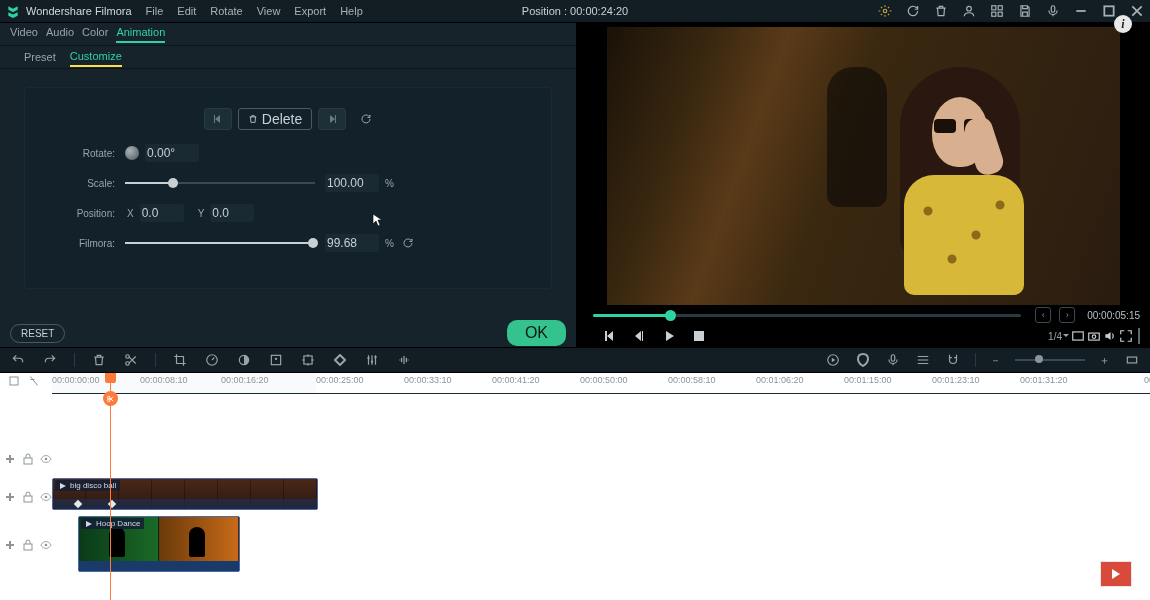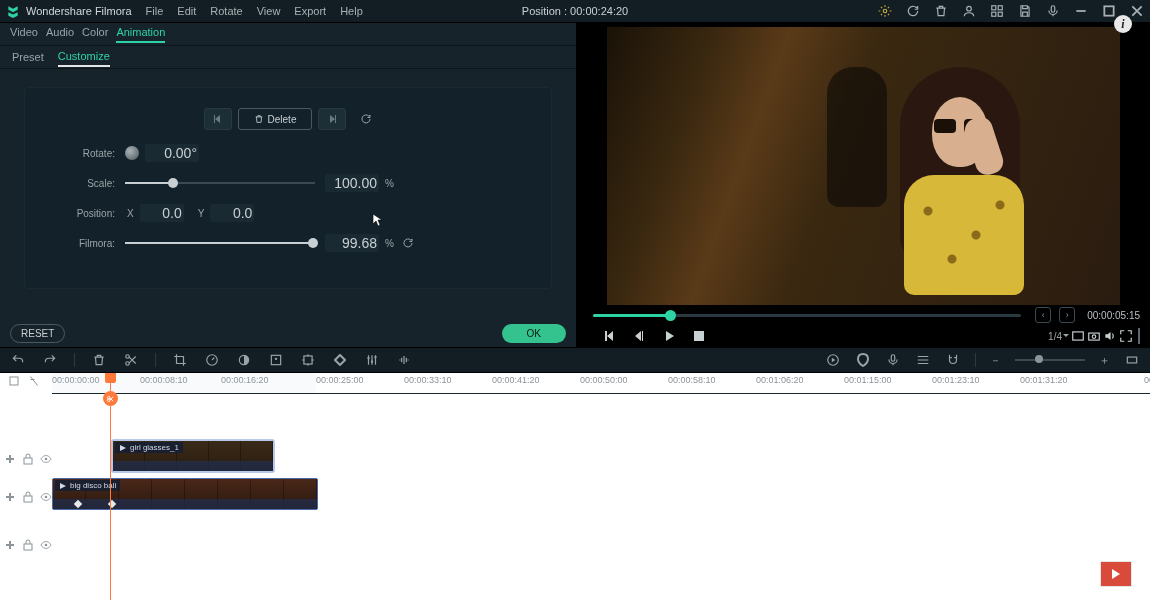--- a/index.html
+++ b/index.html
@@ -12,44 +12,44 @@
   .titlebar .right{margin-left:auto;display:flex;align-items:center;gap:14px}
   .titlebar .right svg,.titlebar .right .winbtn{width:14px;height:14px;color:#a8b0b4;cursor:pointer}
   .titlebar .winbtn{display:flex;align-items:center;justify-content:center}
   .info-badge{position:absolute;top:15px;right:18px;width:18px;height:18px;border-radius:50%;background:#e8e8e8;color:#222;display:flex;align-items:center;justify-content:center;font-weight:bold;font-family:Georgia,serif;font-size:12px;font-style:italic;z-index:10}
 
   .upper{display:flex;height:324px}
   .left-panel{width:576px;background:#16232a;display:flex;flex-direction:column;border-right:1px solid #000}
   .tabs1{height:22px;display:flex;align-items:flex-start;gap:8px;padding:0 10px;border-bottom:1px solid #0b151a}
   .tabs1 span{color:#9aa4a8;font-size:11px;cursor:pointer;padding:3px 0}
   .tabs1 .active{color:#2ed3a5;border-bottom:2px solid #2ed3a5}
-  .tabs2{height:22px;display:flex;align-items:center;gap:14px;padding:0 12px;border-bottom:1px solid #0b151a}
+  .tabs2{height:22px;display:flex;align-items:center;gap:14px;padding:0 24px;border-bottom:1px solid #0b151a}
   .tabs2 span{color:#9aa4a8;font-size:11px;cursor:pointer;padding:3px 0}
-  .tabs2 .active{color:#2ed3a5;border-bottom:2px solid #e5e5e5}
+  .tabs2 .active{color:#2ed3a5;border-bottom:2px solid #fde047}
 
   .props{flex:1;padding:18px 24px;position:relative}
   .props-box{background:#13222a;border:1px solid #1a2a32;border-radius:4px;padding:20px 10px 24px 10px;max-width:520px}
   .kf-row{display:flex;justify-content:center;align-items:center;gap:6px;margin-bottom:14px}
   .kf-btn{width:26px;height:20px;background:#1c2e36;border:1px solid #2a3a42;border-radius:3px;display:flex;align-items:center;justify-content:center;cursor:pointer}
-  .kf-del{width:72px;height:20px;background:transparent;border:1px solid #4a5a62;border-radius:3px;display:flex;align-items:center;justify-content:center;gap:4px;color:#c8d0d4;cursor:pointer;font-size:10px}
+  .kf-del{width:72px;height:20px;background:transparent;border:1px solid #4a5a62;border-radius:3px;display:flex;align-items:center;justify-content:center;gap:4px;color:#c8d0d4;cursor:pointer;font-size:14px}
   .prop-row{display:flex;align-items:center;margin-bottom:12px;height:18px}
   .prop-label{width:80px;text-align:right;padding-right:10px;color:#9aa4a8;font-size:10px}
   .knob{width:14px;height:14px;border-radius:50%;background:radial-gradient(circle at 35% 35%,#aab4b8,#4a565c);margin-right:6px}
-  .val-box{width:50px;height:16px;background:#1a2a32;border:none;color:#c8d0d4;font-size:14px;text-align:right;border-radius:2px}
+  .val-box{width:50px;height:16px;background:#1a2a32;border:none;color:#c8d0d4;font-size:12px;text-align:left;border-radius:2px}
   .slider-track{position:relative;width:190px;height:2px;background:#3a4a52;margin-right:10px}
   .slider-track .fill{position:absolute;left:0;top:0;height:2px;background:#c8d0d4}
   .slider-track .thumb{position:absolute;top:-4px;width:10px;height:10px;background:#c8d0d4;border-radius:50%;margin-left:-5px;cursor:pointer}
   .unit{color:#9aa4a8;font-size:10px;margin-left:6px}
   .xy-lbl{color:#9aa4a8;font-size:10px;margin:0 6px 0 2px}
   .reset-ic{margin-left:8px;cursor:pointer}
   .cursor-arrow{position:absolute;left:372px;top:144px;pointer-events:none}
 
   .footer-row{height:28px;display:flex;align-items:center;padding:0 10px}
   .reset-btn{border:1px solid #4a5a62;background:transparent;color:#c8d0d4;font-size:10px;padding:3px 10px;border-radius:10px;cursor:pointer}
-  .ok-btn{margin-left:auto;background:#34c38f;color:#0c1a14;border:none;font-size:10px;padding:4px 25px;border-radius:10px;cursor:pointer}
+  .ok-btn{margin-left:auto;background:#34c38f;color:#0c1a14;border:none;font-size:16px;padding:4px 18px;border-radius:10px;cursor:pointer}
 
   .preview{flex:1;background:#000;display:flex;flex-direction:column}
   .video{flex:1;margin:4px 30px 0 30px;background:linear-gradient(110deg,#1a1208 0%,#3a2810 18%,#5a3a18 30%,#3a2810 45%,#2a1c10 100%);position:relative;overflow:hidden}
   .person{position:absolute;right:70px;top:30px;width:190px;height:220px}
   .hair{position:absolute;top:10px;left:40px;width:120px;height:200px;background:#2a1810;border-radius:60px 60px 30px 30px}
   .face{position:absolute;top:40px;left:72px;width:56px;height:70px;background:#d8b090;border-radius:50% 50% 46% 46%}
   .glasses{position:absolute;top:62px;left:74px;width:52px;height:16px}
   .glasses::before,.glasses::after{content:"";position:absolute;top:0;width:22px;height:14px;background:#1a1008;border-radius:4px}
   .glasses::before{left:0}.glasses::after{right:0}
   .arm{position:absolute;top:60px;left:110px;width:28px;height:58px;background:#d8b090;border-radius:12px;transform:rotate(-18deg)}
@@ -505,36 +505,20 @@
       <svg class="ico" viewBox="0 0 12 12">
           <rect x="2" y="5" width="8" height="6" fill="none" stroke="currentColor"></rect>
           <path fill="none" stroke="currentColor" d="M4 5V3a2 2 0 014 0v2"></path>
         </svg>
       <svg class="ico" viewBox="0 0 14 10">
           <path fill="none" stroke="currentColor" d="M1 5c2-3 4-4 6-4s4 1 6 4c-2 3-4 4-6 4S3 8 1 5z"></path>
           <circle cx="7" cy="5" r="1.5" fill="currentColor"></circle>
         </svg>
     </div>
 
-    <div class="clip clip1 sel" style="left:112px;top:46px;width:160px">
-      <div class="lbl">
-          <svg width="8" height="8" viewBox="0 0 8 8">
-            <path fill="#d0d8e8" d="M1 1l6 3-6 3z"></path>
-          </svg>
-          <span>girl glasses_1</span>
-        </div>
-      <div class="thumbs">
-          <div class="th"></div>
-          <div class="th"></div>
-          <div class="th"></div>
-          <div class="th"></div>
-          <div class="th"></div>
-        </div>
-      <div class="kf-strip"></div>
-    </div>
 
     <div class="clip clip2" style="left:52px;top:84px;width:264px">
       <div class="lbl">
           <svg width="8" height="8" viewBox="0 0 8 8">
             <path fill="#d0d8e8" d="M1 1l6 3-6 3z"></path>
           </svg>
           <span>big disco ball</span>
         </div>
       <div class="thumbs">
           <div class="th"></div>
@@ -544,20 +528,37 @@
           <div class="th"></div>
           <div class="th"></div>
           <div class="th"></div>
           <div class="th"></div>
         </div>
       <div class="kf-strip"></div>
       <div class="kf-dot" style="left:22px"></div>
         <div class="kf-dot" style="left:56px"></div>
     </div>
 
+    <div class="clip clip3" style="left:78px;top:122px;width:160px">
+      <div class="lbl">
+          <svg width="8" height="8" viewBox="0 0 8 8">
+            <path fill="#d0d8e8" d="M1 1l6 3-6 3z"></path>
+          </svg>
+          <span>Hoop Dance</span>
+        </div>
+      <div class="thumbs">
+          <div class="th th1" style="position:relative">
+            <div class="dancer" style="left:30px"></div>
+          </div>
+          <div class="th th2" style="position:relative">
+            <div class="dancer" style="left:30px"></div>
+          </div>
+        </div>
+      <div class="aud"></div>
+    </div>
   </div>
 
   <div class="playhead" style="left:110px">
     <div class="head"></div>
     <div class="grip">
         <svg viewBox="0 0 10 10">
           <circle cx="3" cy="4" r="1.5" fill="none" stroke="#fff"></circle>
           <circle cx="3" cy="7" r="1.5" fill="none" stroke="#fff"></circle>
           <path stroke="#fff" d="M4 4l4 4M4 7l4-4"></path>
         </svg>

